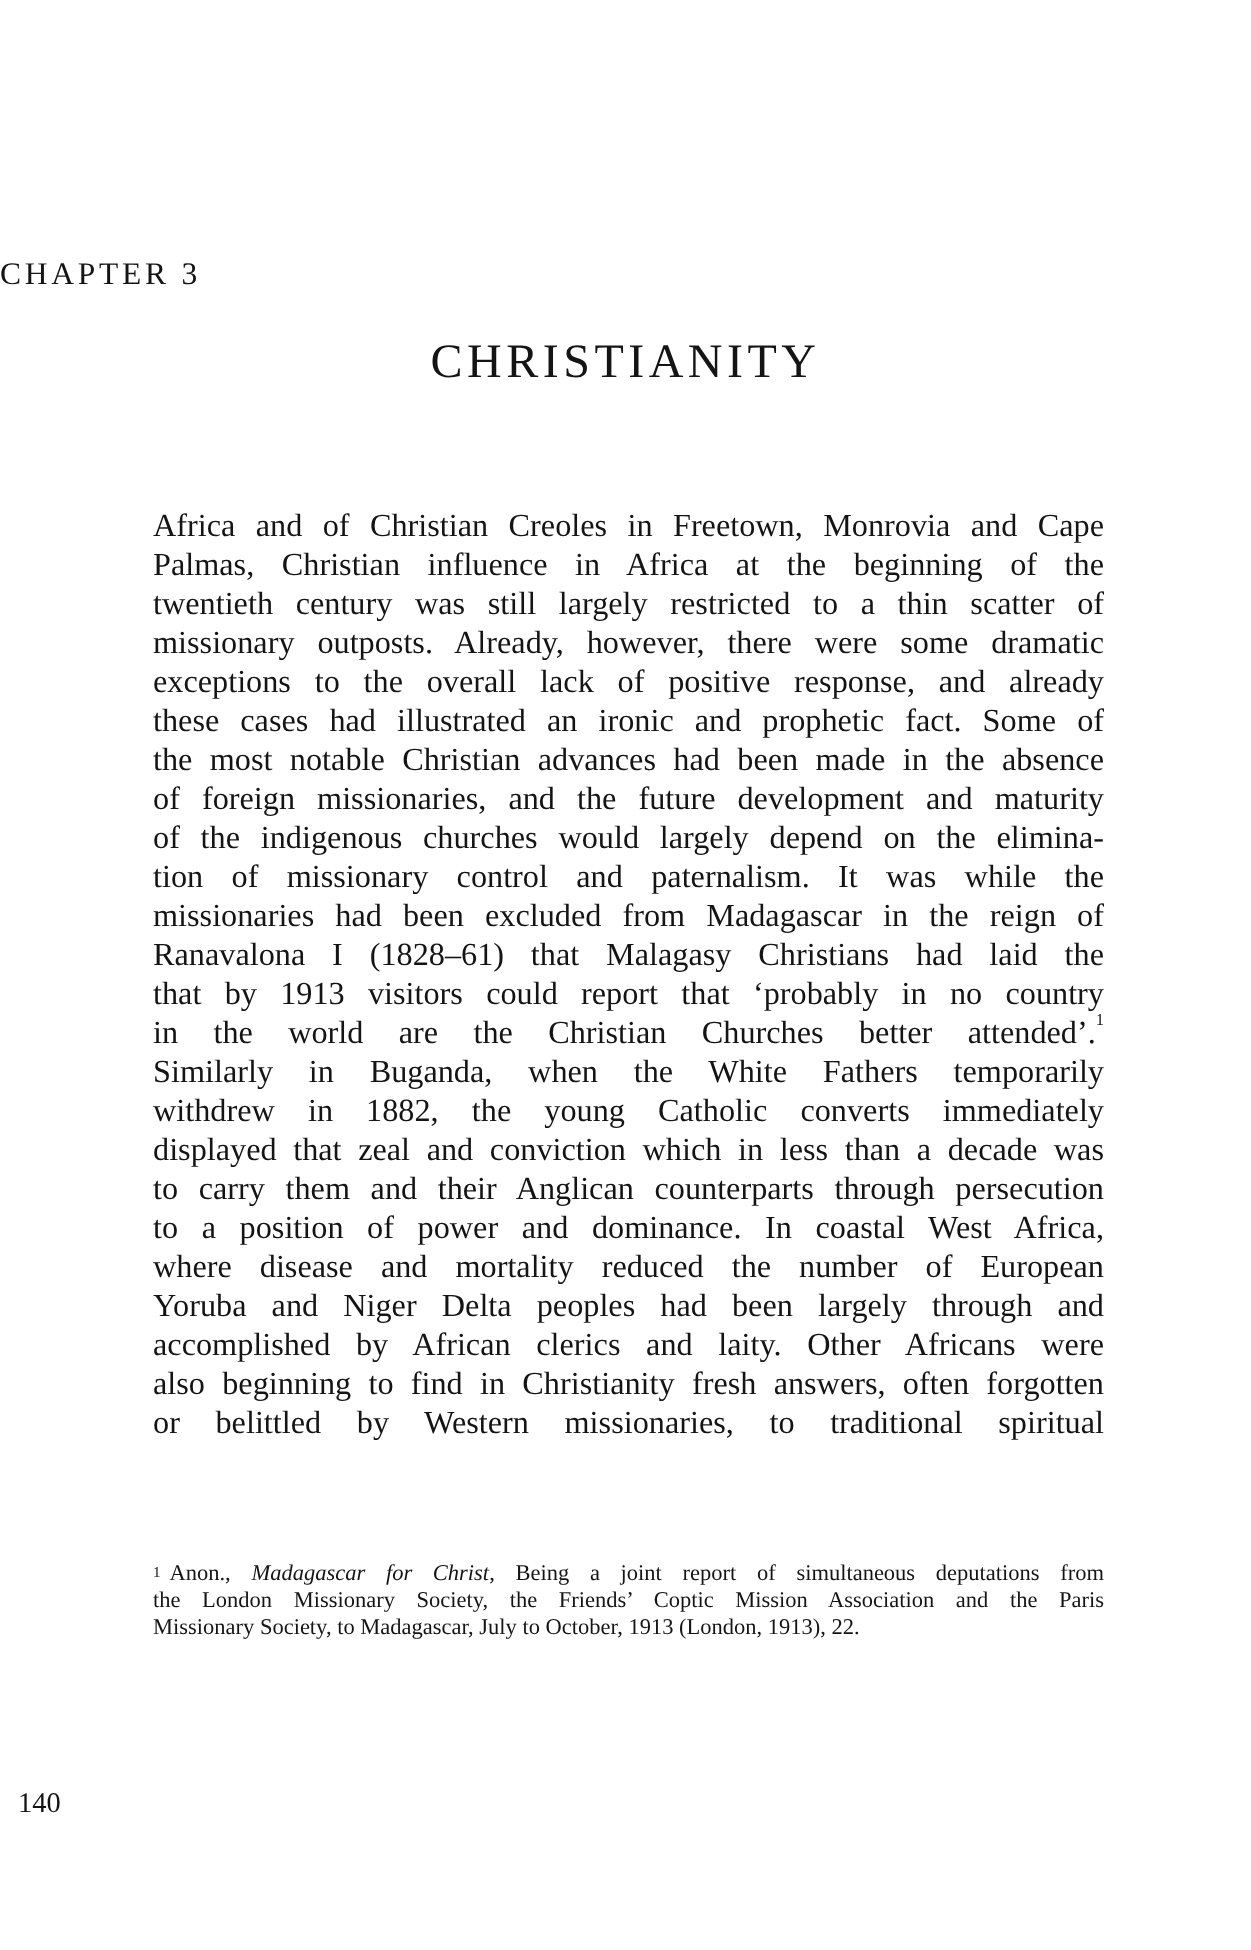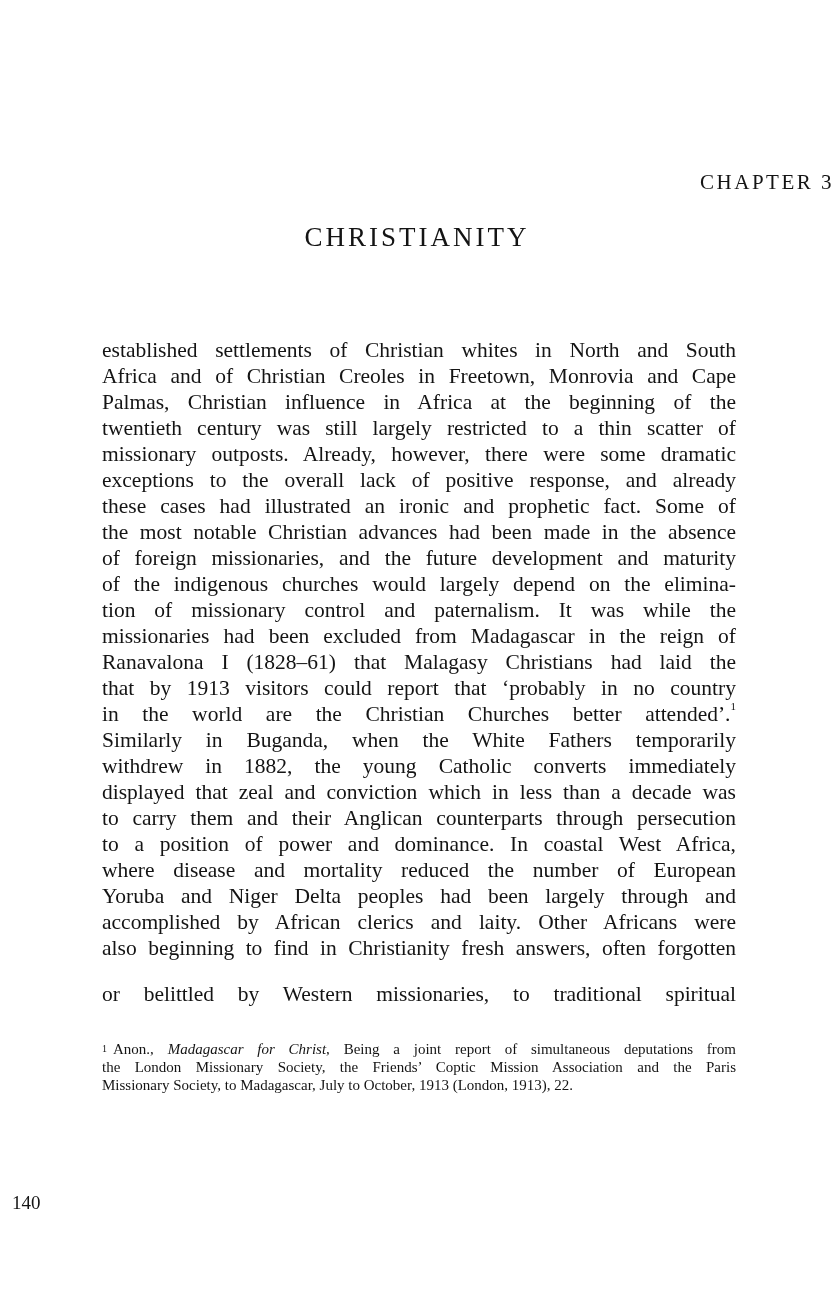--- a/index.html
+++ b/index.html
@@ -13,51 +13,50 @@
       position: relative;
       overflow: hidden;
       font-family: "Liberation Serif", "DejaVu Serif", serif;
       color: #141414;
     }
     .chapter-label {
       position: absolute;
       top: 170px;
       left: 0;
       width: 834px;
-      text-align: right;
+      text-align: left;
       font-size: 21px;
       letter-spacing: 2.5px;
     }
     .chapter-title {
       position: absolute;
       top: 222px;
       left: 0;
       width: 834px;
       text-align: center;
-      font-size: 27px;
+      font-size: 32px;
       letter-spacing: 3px;
     }
     .body-text {
       position: absolute;
       top: 337px;
       left: 102px;
       width: 634px;
     }
     .line {
       display: block;
       height: 26px;
       line-height: 26px;
       font-size: 21.5px;
       white-space: nowrap;
       text-align: justify;
       text-align-last: justify;
     }
     .line.last {
       text-align-last: justify;
-      margin-top: 20px;
     }
     sup {
       font-size: 11px;
       vertical-align: top;
       line-height: 1;
     }
     .footnotes {
       position: absolute;
       top: 1040px;
       left: 102px;
@@ -89,21 +88,20 @@
       font-size: 19px;
     }
   </style>
 </head>
 <body>
 
 <div class="chapter-label">CHAPTER 3</div>
 <div class="chapter-title">CHRISTIANITY</div>
 
 <div class="body-text">
-  <span class="line">established settlements of Christian whites in North and South</span>
   <span class="line">Africa and of Christian Creoles in Freetown, Monrovia and Cape</span>
   <span class="line">Palmas, Christian influence in Africa at the beginning of the</span>
   <span class="line">twentieth century was still largely restricted to a thin scatter of</span>
   <span class="line">missionary outposts. Already, however, there were some dramatic</span>
   <span class="line">exceptions to the overall lack of positive response, and already</span>
   <span class="line">these cases had illustrated an ironic and prophetic fact. Some of</span>
   <span class="line">the most notable Christian advances had been made in the absence</span>
   <span class="line">of foreign missionaries, and the future development and maturity</span>
   <span class="line">of the indigenous churches would largely depend on the elimina-</span>
   <span class="line">tion of missionary control and paternalism. It was while the</span>

